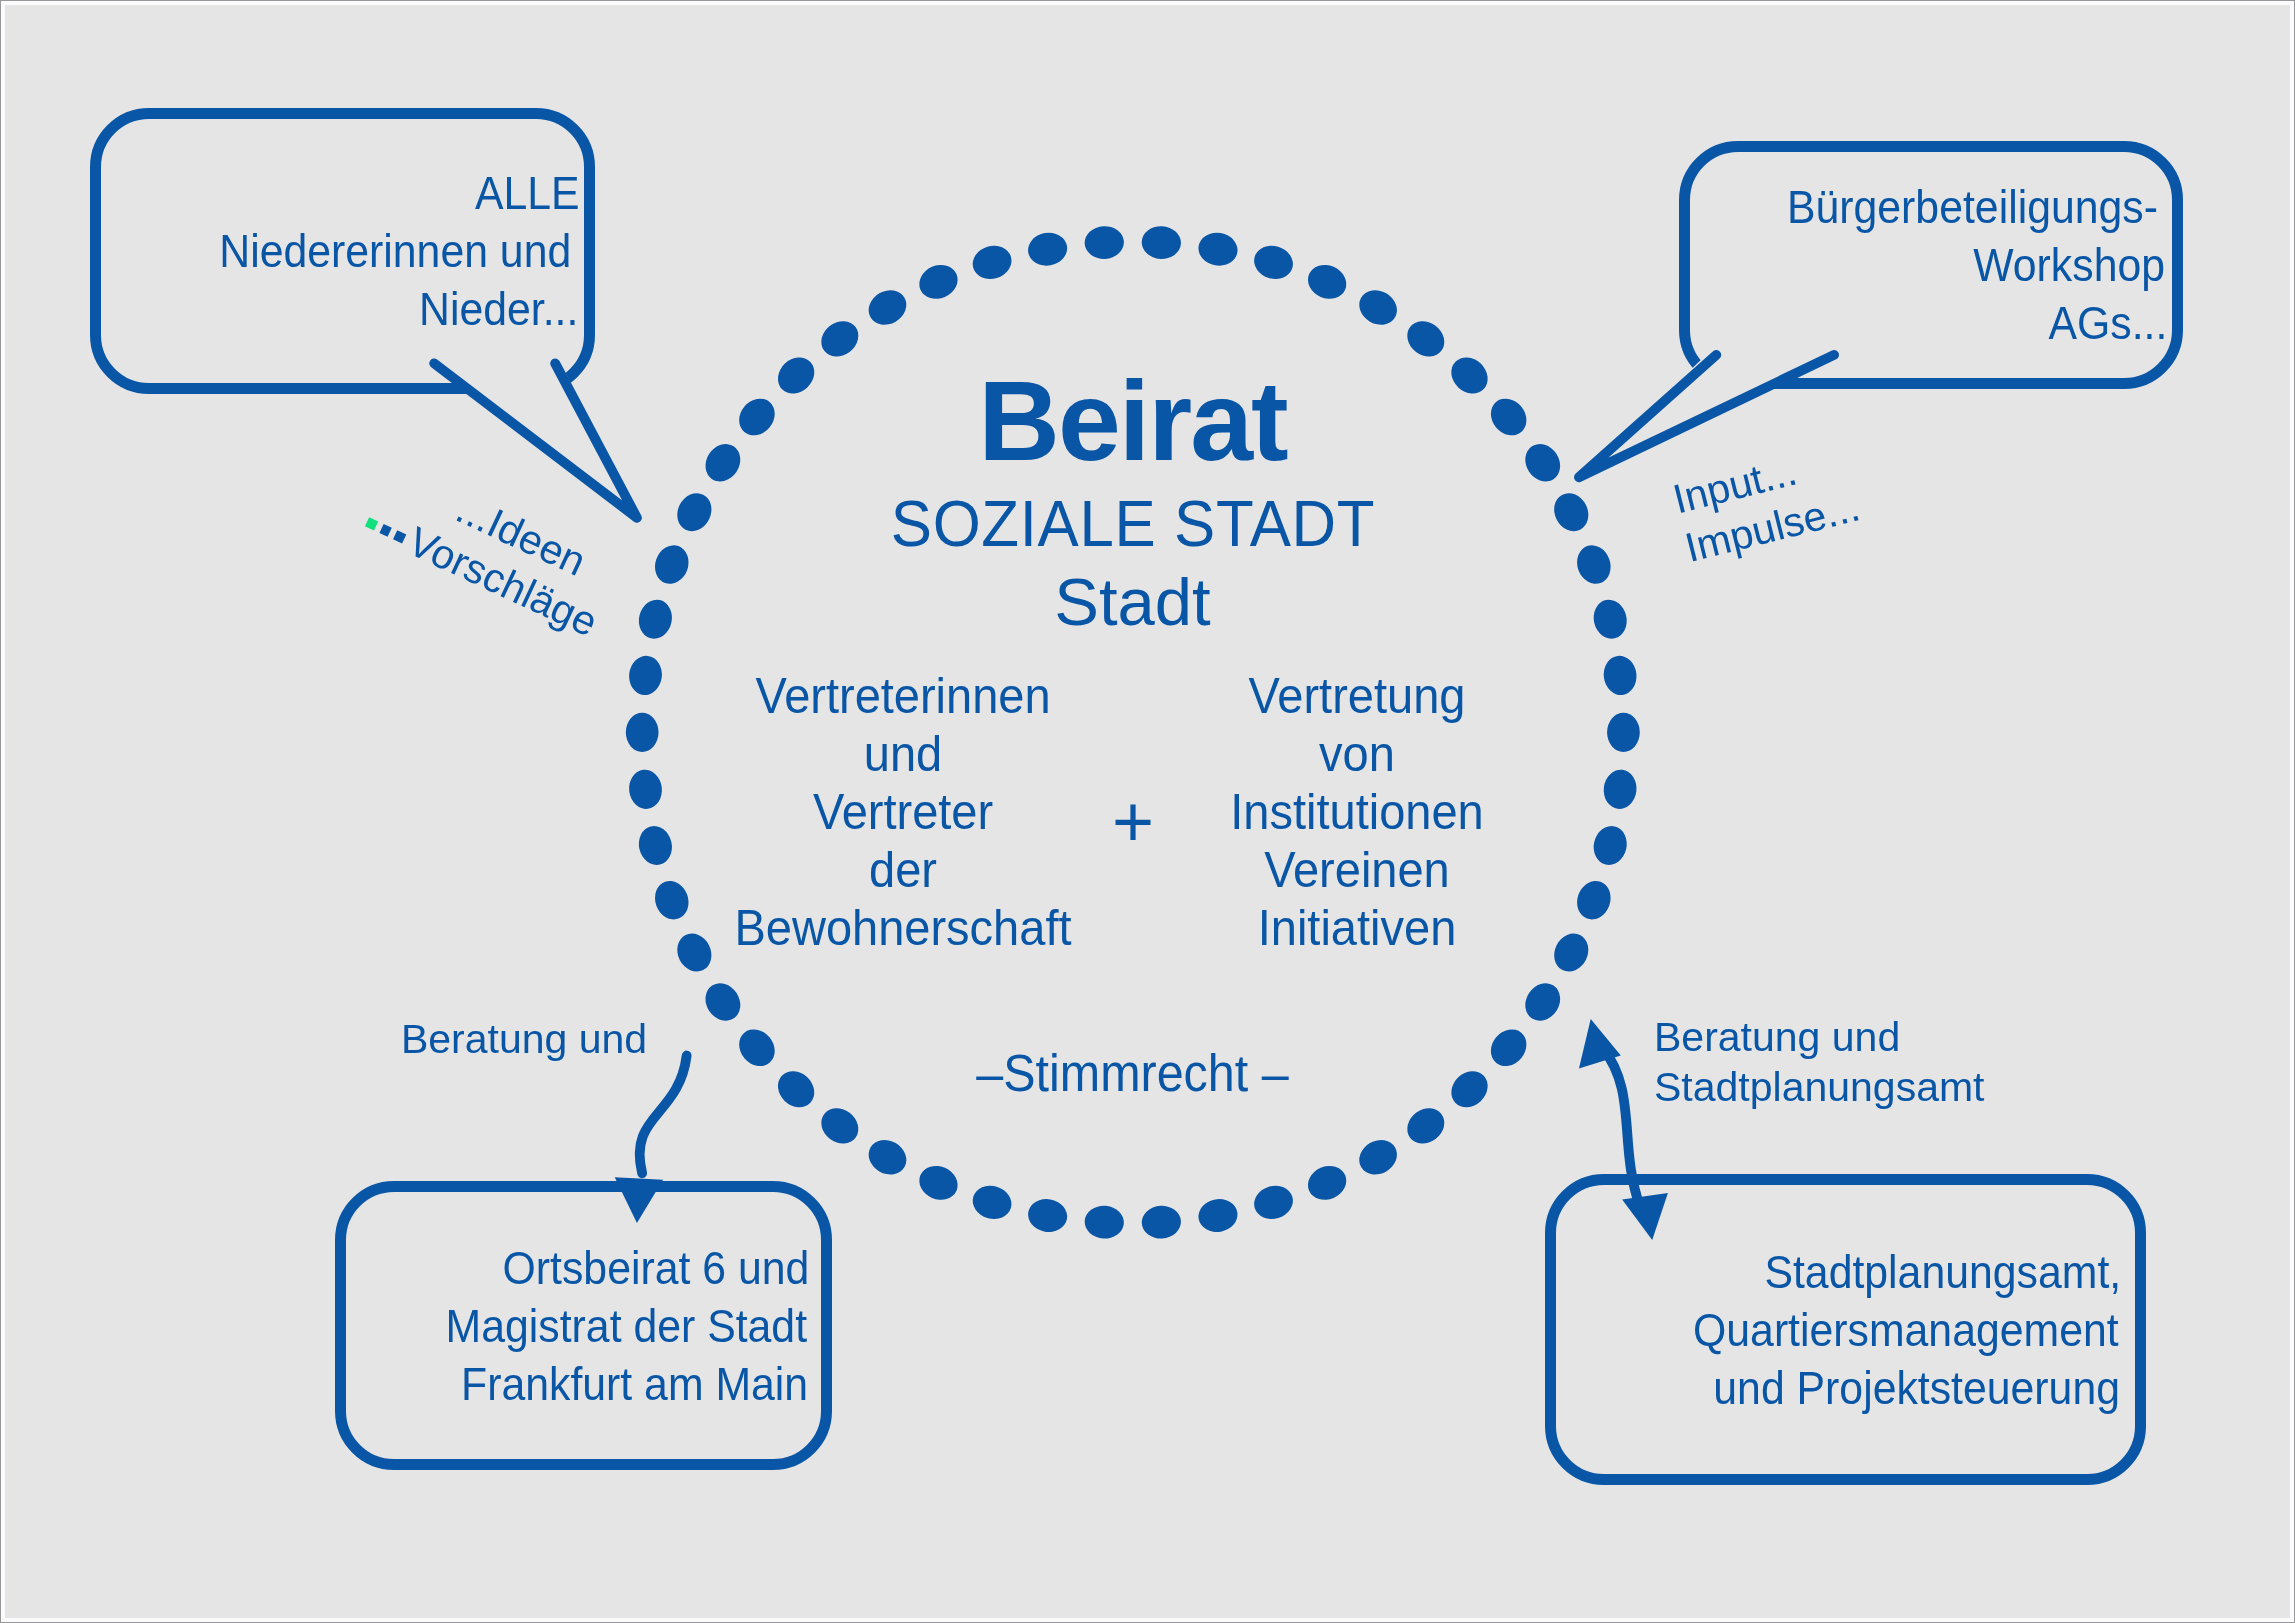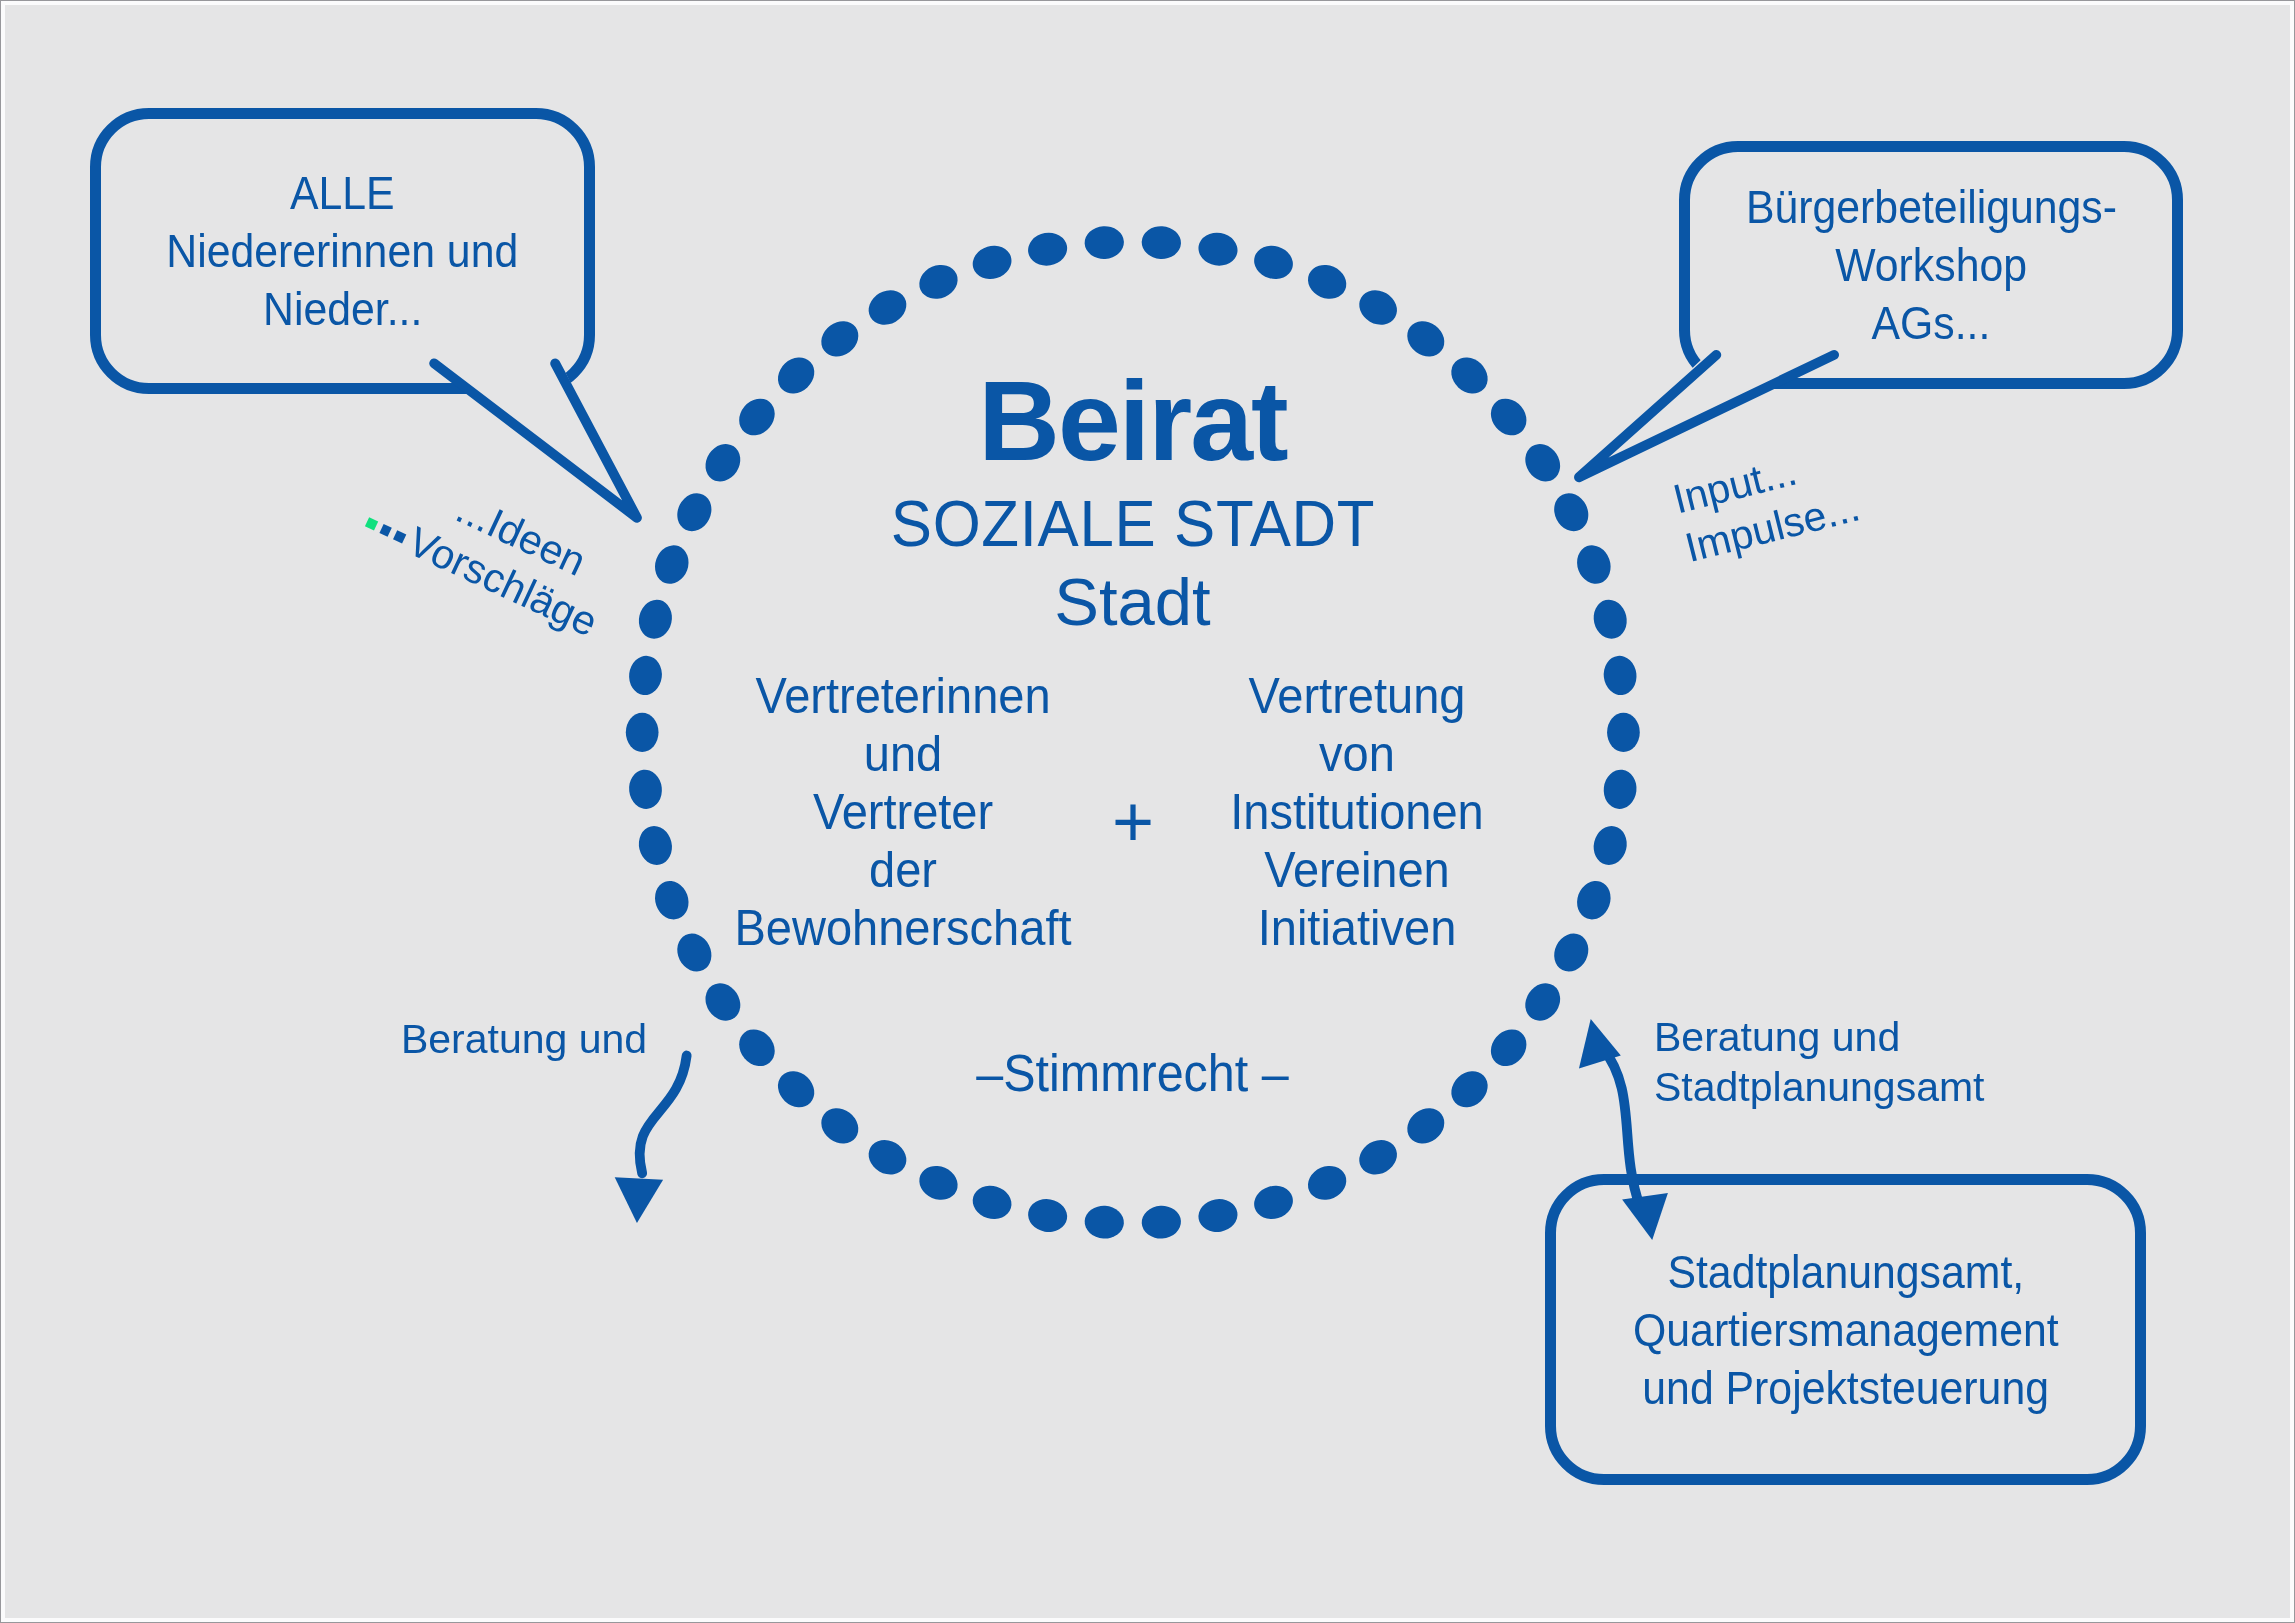--- a/index.html
+++ b/index.html
@@ -4,21 +4,21 @@
 <style>
   html,body{margin:0;padding:0}
   .canvas{
     position:relative;width:2295px;height:1623px;background:#E5E5E6;
     font-family:"Liberation Sans",sans-serif;color:#0A56A6;overflow:hidden;
     border:0.7px solid #97979B;box-sizing:border-box;
   }
   .frame{position:absolute;inset:0;border:4.6px solid #FBFBFC;pointer-events:none;z-index:9}
   .bubble{
     position:absolute;border:11px solid #0A56A6;border-radius:59px;
-    display:flex;flex-direction:column;justify-content:center;align-items:center;z-index:2;
+    display:flex;flex-direction:column;justify-content:center;align-items:flex-end;z-index:2;
   }
   .bubble .line{font-size:46px;line-height:58px;white-space:nowrap;transform:scaleX(.93)}
   .bubble-tl{left:89px;top:107px;width:483px;height:264px}
   .bubble-tr{left:1678px;top:140px;width:482px;height:226px}
   .bubble-bl{left:334px;top:1180px;width:475px;height:267px}
   .bubble-br{left:1544px;top:1173px;width:579px;height:289px}
   svg.overlay{position:absolute;left:0;top:0;z-index:5;pointer-events:none}
   .txt{position:absolute;z-index:3}
   .title{left:870px;top:361px;width:523px;text-align:center;font-size:113px;font-weight:bold;line-height:119px;letter-spacing:-2px}
   .subtitle{left:805px;top:486px;width:654px;text-align:center;font-size:65px;line-height:73px;letter-spacing:0.7px;transform:scaleX(.95)}
@@ -47,20 +47,25 @@
     <div class="line">Niedererinnen und</div>
     <div class="line">Nieder...</div>
   </div>
 
   <div class="bubble bubble-tr">
     <div class="line">Bürgerbeteiligungs-</div>
     <div class="line">Workshop</div>
     <div class="line">AGs...</div>
   </div>
 
+  <div class="bubble bubble-bl">
+    <div class="line">Ortsbeirat 6 und</div>
+    <div class="line">Magistrat der Stadt</div>
+    <div class="line">Frankfurt am Main</div>
+  </div>
 
   <div class="bubble bubble-br">
     <div class="line">Stadtplanungsamt,</div>
     <div class="line">Quartiersmanagement</div>
     <div class="line">und Projektsteuerung</div>
   </div>
 
   <div class="txt title">Beirat</div>
   <div class="txt subtitle">SOZIALE STADT</div>
   <div class="txt subtitle2">Stadt</div>

